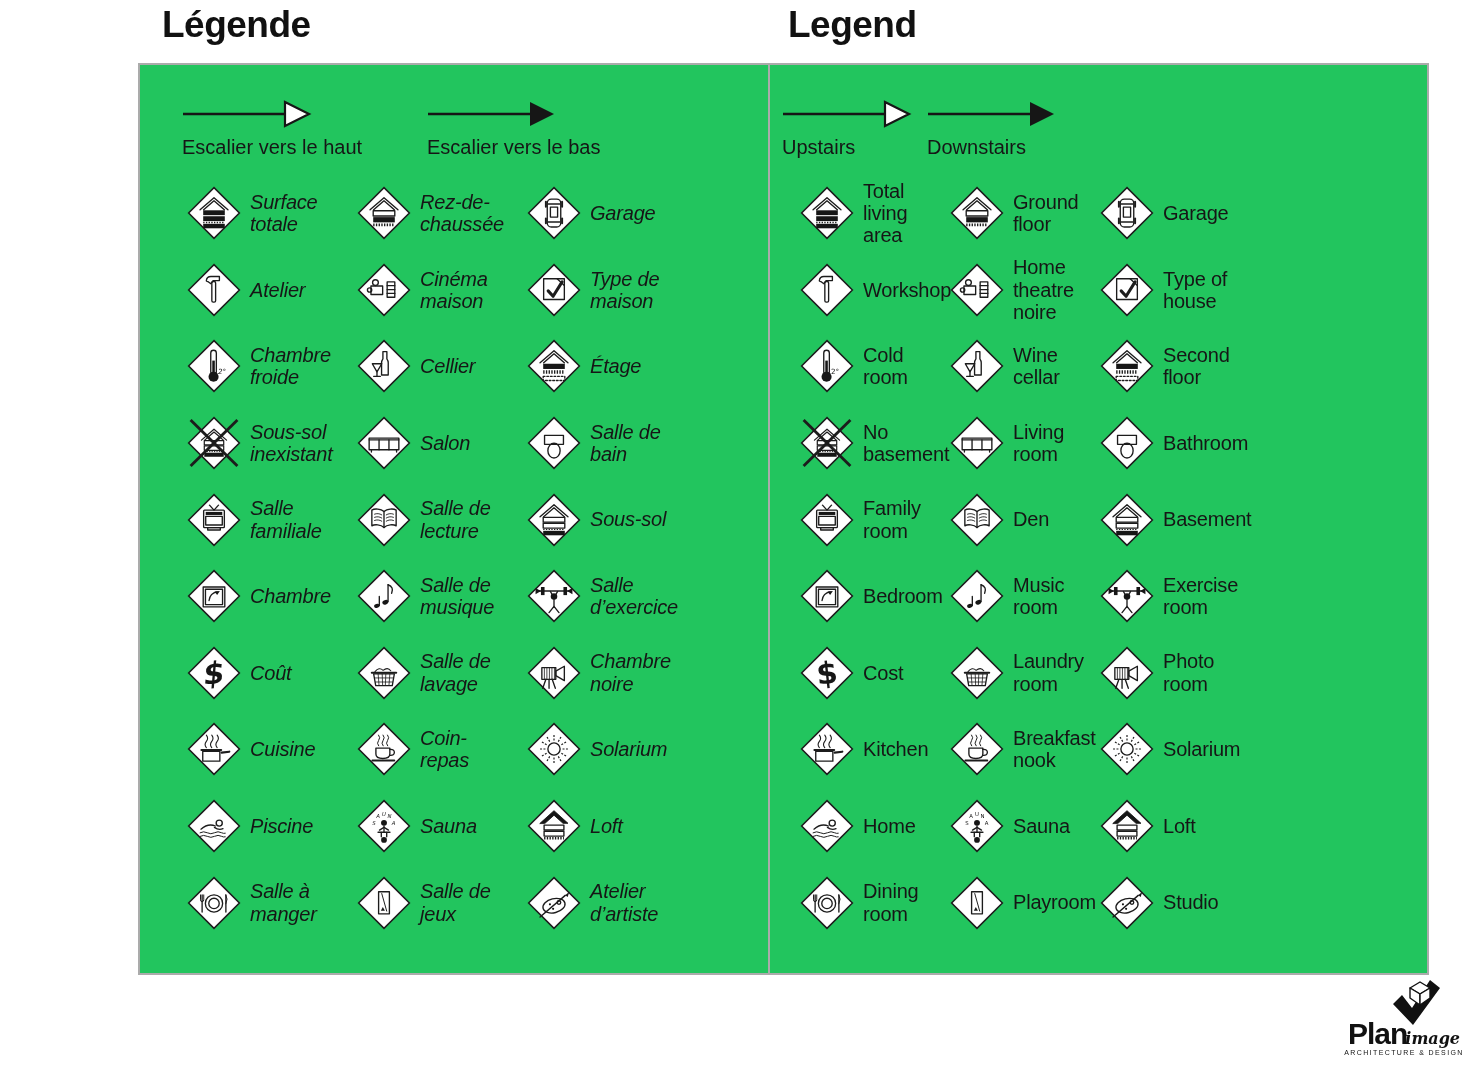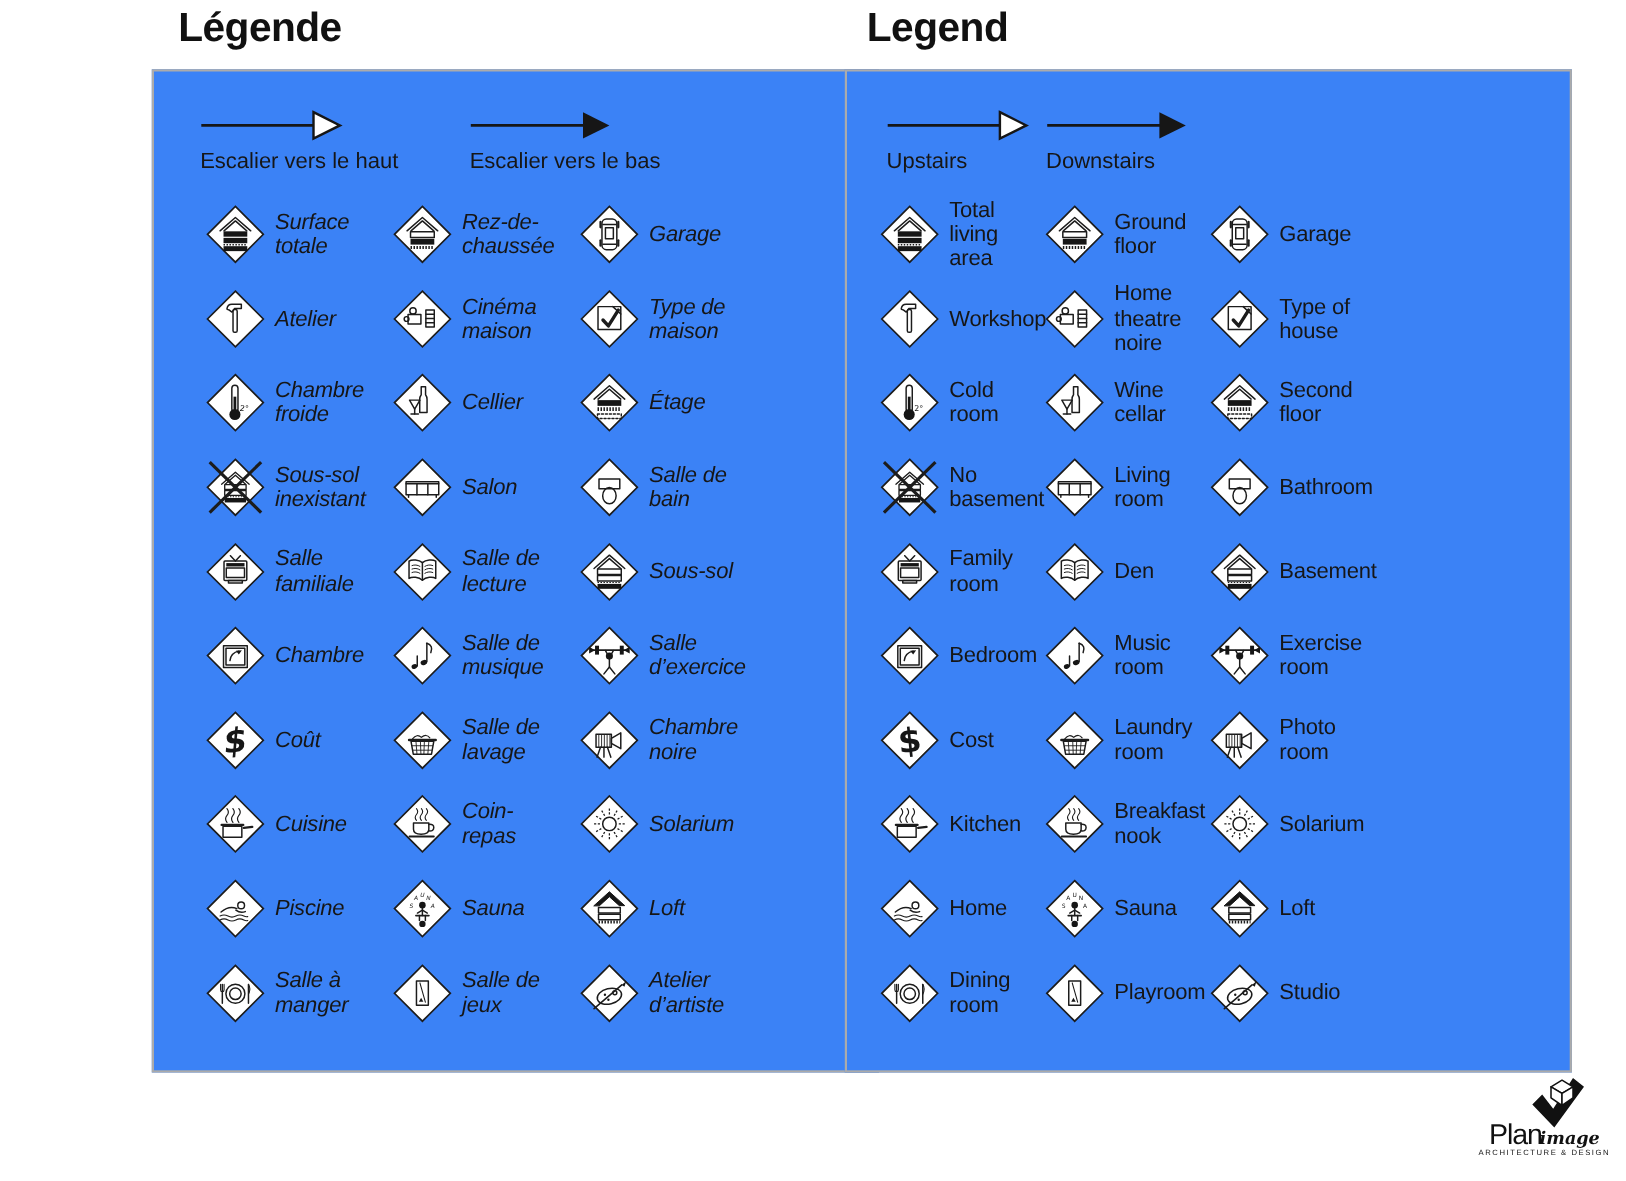--- a/index.html
+++ b/index.html
@@ -9,47 +9,47 @@
     font-family:"Liberation Sans", sans-serif;
   }
   .title{
     position:absolute;top:4px;font-size:37px;font-weight:800;
     letter-spacing:-0.5px;color:#111;
   }
   #title-fr{left:162px;}
   #title-en{left:788px;}
   .panel{
     position:absolute;top:63px;width:661px;height:912px;
-    border:2px solid #ababab;background:#3b82f6;box-sizing:border-box;
+    border:2px solid #ababab;background:#22c55e;box-sizing:border-box;
   }
   #panel-fr{left:138px;}
   #panel-en{left:768px;}
   .arrows{position:absolute;top:34px;left:0;display:flex;}
   .panel--fr .arrows{padding-left:42px;}
-  .panel--en .arrows{padding-left:36px;}
+  .panel--en .arrows{margin-left:12px;}
   .panel--fr .arrow-item{width:245px;}
   .panel--en .arrow-item{width:145px;}
   .arrow-item{display:flex;flex-direction:column;}
   .arrow-svg{display:block;height:30px;}
   .arrow-svg svg{display:block;}
   .arrow-label{font-size:20px;margin-top:7px;white-space:nowrap;color:#161616;}
   .grid{position:absolute;top:110px;display:grid;grid-auto-rows:76.6px;}
   .panel--fr .grid{left:47px;grid-template-columns:170px 170px 180px;font-style:italic;}
   .panel--en .grid{left:30px;grid-template-columns:150px 150px 192px;}
   .cell{display:flex;align-items:center;gap:9px;}
   .cell .icon{flex:0 0 54px;width:54px;height:54px;}
   .cell .icon svg{display:block;}
   .cell .label{
     font-size:20px;line-height:1.12;letter-spacing:-0.2px;
     white-space:pre-line;color:#161616;
   }
   #logo{position:absolute;left:1338px;top:980px;width:132px;text-align:center;color:#111;}
   .logo-glyph{display:block;margin:0 auto 0 52px;}
   .logo-word{line-height:0.9;margin-top:-6px;white-space:nowrap;}
-  .logo-plan{font-weight:400;font-size:26px;letter-spacing:-1px;}
+  .logo-plan{font-weight:700;font-size:30px;letter-spacing:-1px;}
   .logo-image{
     font-family:"DejaVu Serif", serif;font-style:italic;font-weight:700;
     font-size:16px;margin-left:-2px;
   }
   .logo-tagline{font-size:7px;letter-spacing:1.4px;margin-top:2px;white-space:nowrap;}
 </style>
 </head>
 <body>
 
 <div class="title" id="title-fr">Légende</div>

